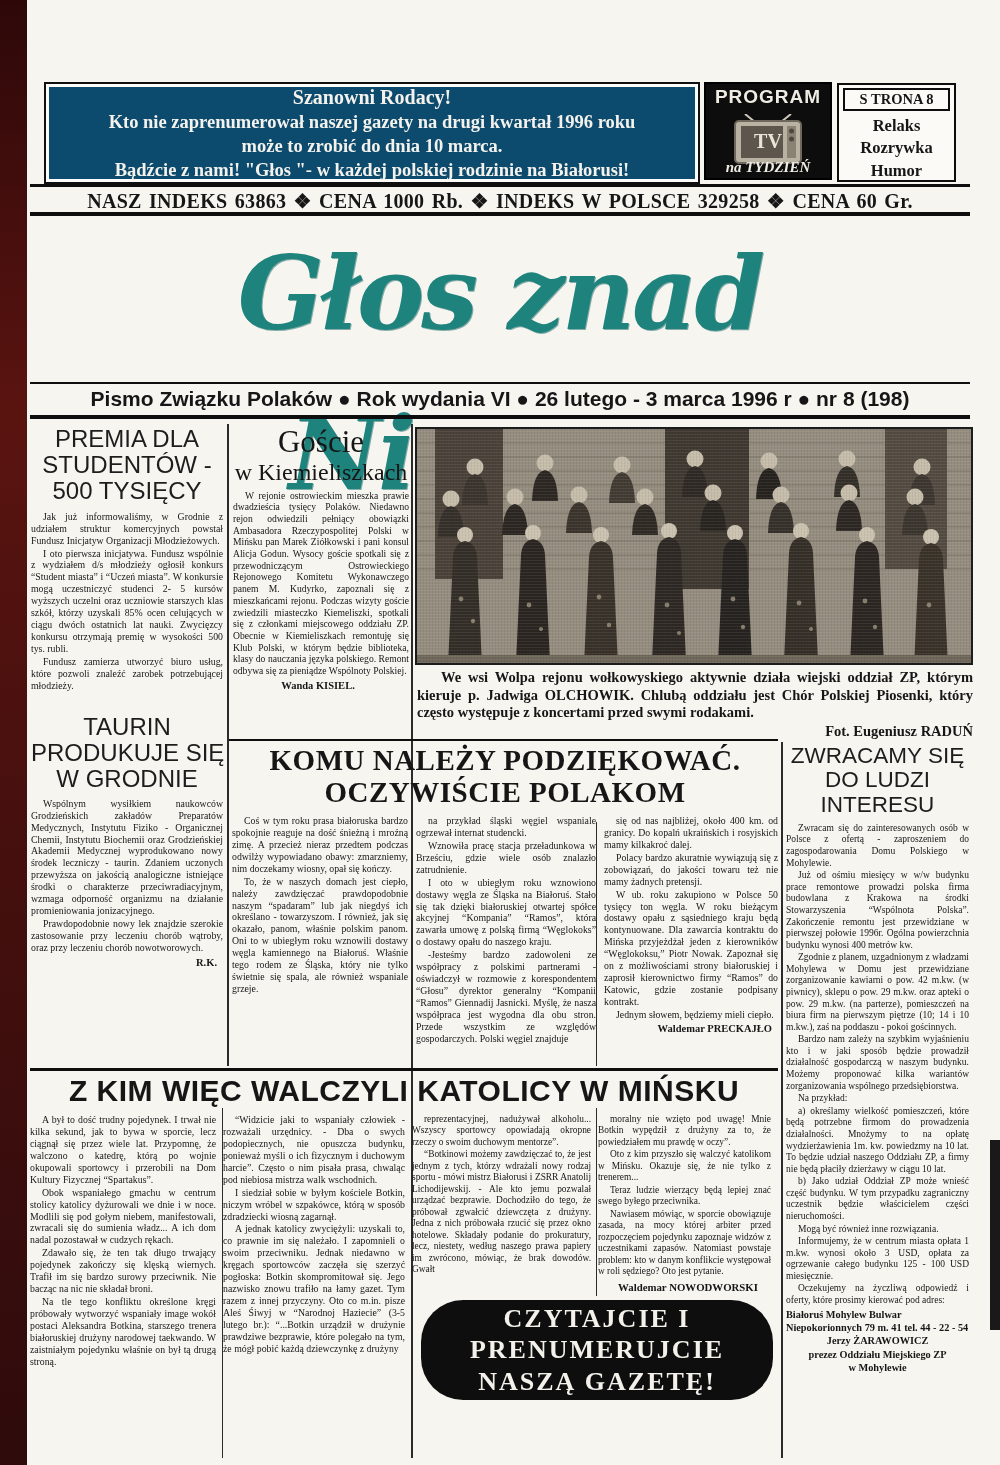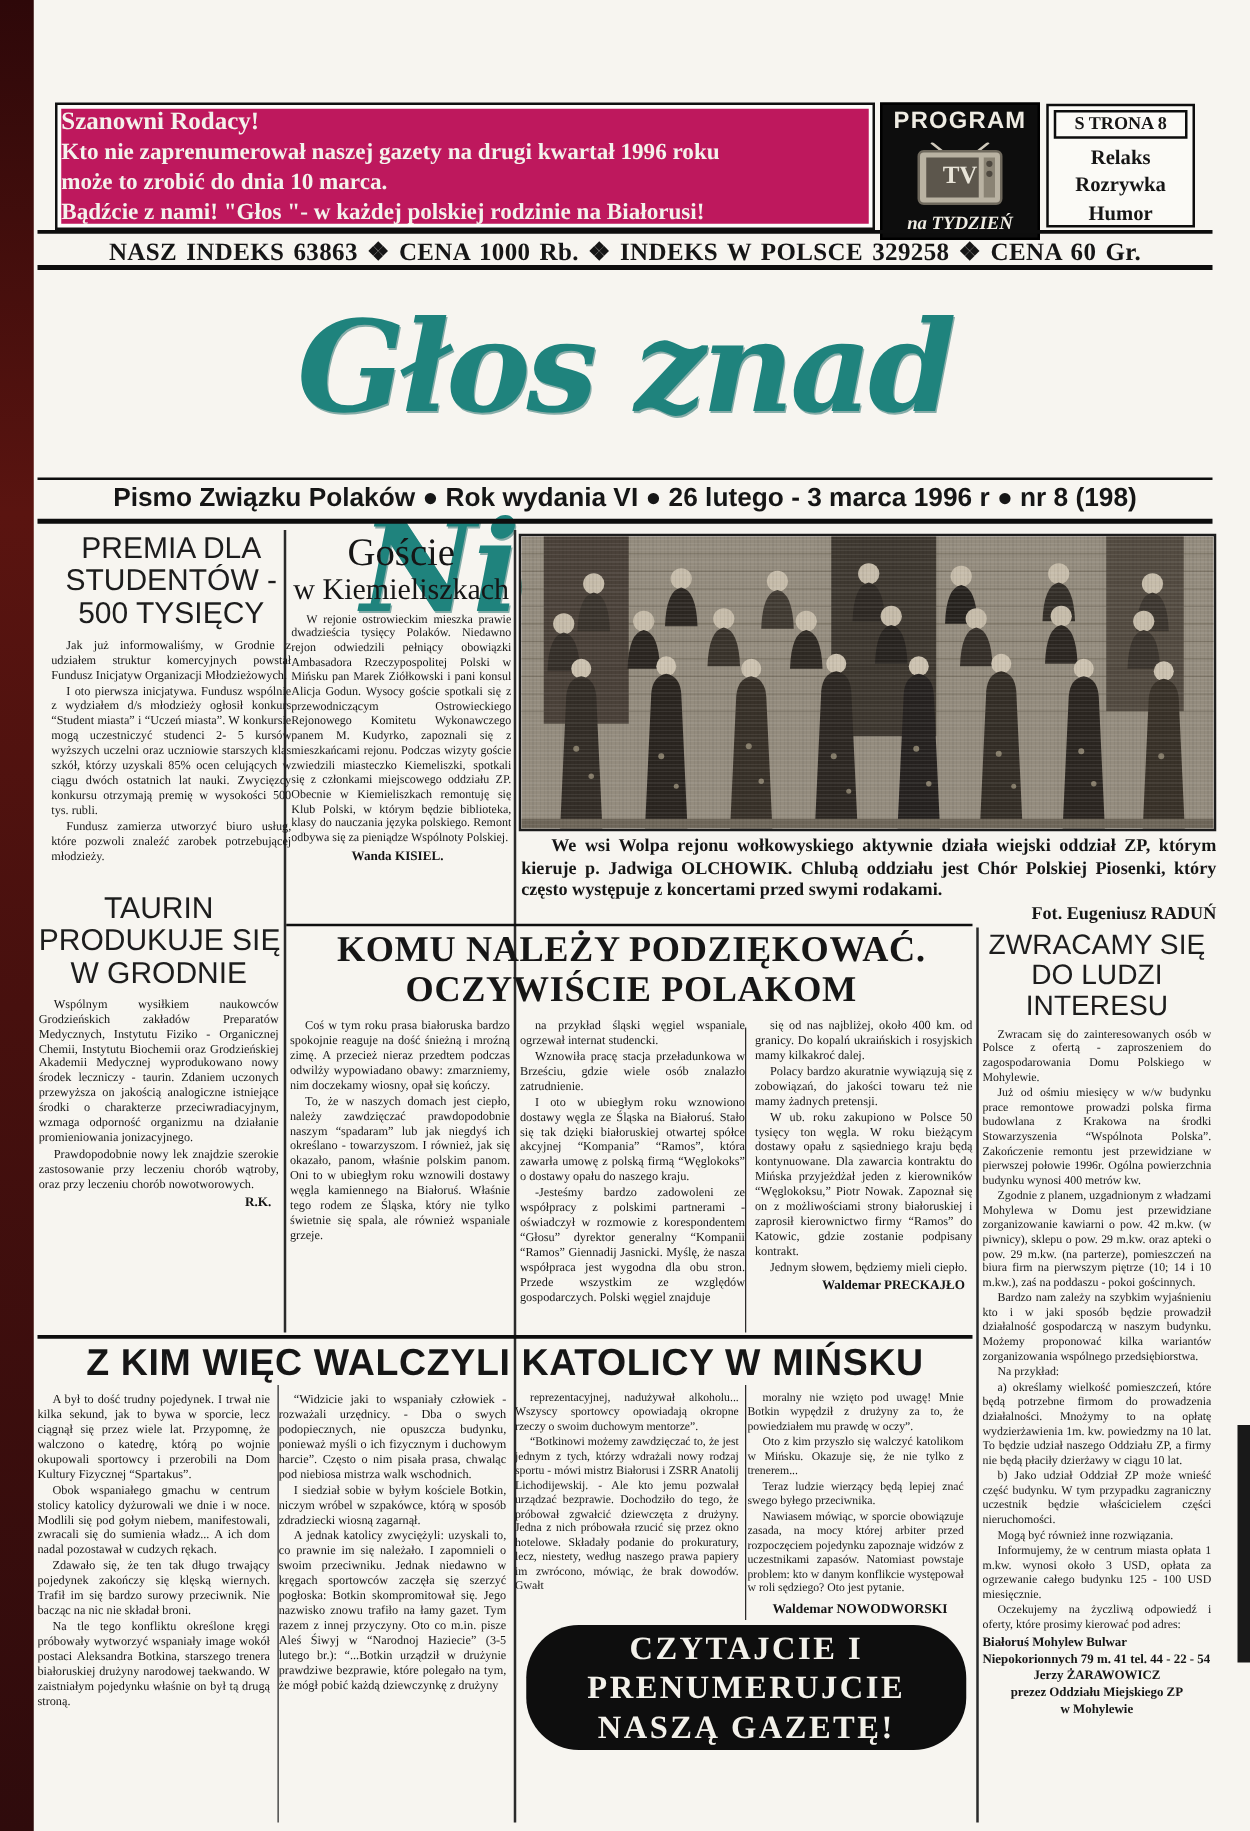--- a/index.html
+++ b/index.html
@@ -9,26 +9,26 @@
   .rule{position:absolute;background:#0e0e0e;}
   .vdiv{position:absolute;width:2px;background:#2b2b2b;}
 
   
   .edge-strip{position:absolute;left:0;top:0;width:27px;height:1465px;
     background:linear-gradient(180deg,#2e0809 0%,#5a1410 28%,#47100e 55%,#2f0b0c 100%);}
   .right-artifact{position:absolute;left:990px;top:1140px;width:10px;height:190px;background:#191919;}
 
   
   .banner{left:44px;top:82px;width:656px;height:102px;border:2px solid #101010;background:#fdfdfb;padding:3px;box-sizing:border-box;}
-  .banner-inner{width:100%;height:100%;background:#be185d;color:#f4f2ec;
+  .banner-inner{width:100%;height:100%;background:#0c4a6e;color:#f4f2ec;text-align:center;
     font-weight:bold;display:flex;flex-direction:column;justify-content:center;line-height:1.3;}
   .bl1{font-size:20px;}.bl{font-size:18.5px;}
 
   
-  .tvbox{left:704px;top:82px;width:128px;height:110px;background:#0d0d0d;border:2px solid #000;
+  .tvbox{left:704px;top:82px;width:128px;height:98px;background:#0d0d0d;border:2px solid #000;
     box-sizing:border-box;color:#efece3;text-align:center;overflow:hidden;}
   .tv-top{font-family:"Liberation Sans",sans-serif;font-weight:bold;font-size:19px;letter-spacing:1px;margin-top:2px;}
   .tv-mid{position:absolute;left:50%;top:46px;transform:translate(-50%,-50%) ;font-family:"Liberation Serif",serif;
     font-weight:bold;font-size:20px;color:#e8e4d8;z-index:2;top:57px;}
   .tv-svg{position:absolute;left:50%;top:30px;transform:translateX(-50%);}
   .tv-bottom{position:absolute;left:0;right:0;bottom:2px;font-weight:bold;font-size:15px;font-style:italic;}
 
   
   .p8{left:837px;top:83px;width:119px;height:99px;border:2px solid #0d0d0d;background:#fbfaf6;
     box-sizing:border-box;padding:3px 4px;text-align:center;}
@@ -45,21 +45,21 @@
   .dateline{left:30px;top:387px;width:940px;text-align:center;
     font-family:"Liberation Sans",sans-serif;font-weight:bold;font-size:21px;}
 
   
   .body{font-size:9.8px;line-height:1.22;text-align:justify;overflow:hidden;}
   .body p{margin:0 0 1px 0;text-indent:12px;}
   .sig{text-align:right;font-weight:bold;font-size:10.5px;margin-top:2px;padding-right:6px;}
   .h-light{font-family:"Liberation Sans",sans-serif;font-weight:400;text-align:center;line-height:1.08;color:#1d1d1d;}
   .h-light div{white-space:nowrap;}
 
-  .premia{left:41px;top:426px;width:192px;height:290px;}
+  .premia{left:31px;top:426px;width:192px;height:290px;}
   .premia .h-light{font-size:24px;margin-bottom:7px;}
   .taurin{left:31px;top:714px;width:192px;height:352px;}
   .taurin .h-light{font-size:24px;margin-bottom:6px;}
   .taurin .body,.premia .body{height:auto;}
 
   .goscie{left:233px;top:426px;width:176px;height:312px;overflow:hidden;}
   .goscie-t1{text-align:center;font-size:31px;line-height:1.05;}
   .goscie-t2{text-align:center;font-size:24px;margin-bottom:4px;}
   .goscie .body{font-size:9.6px;}
 

